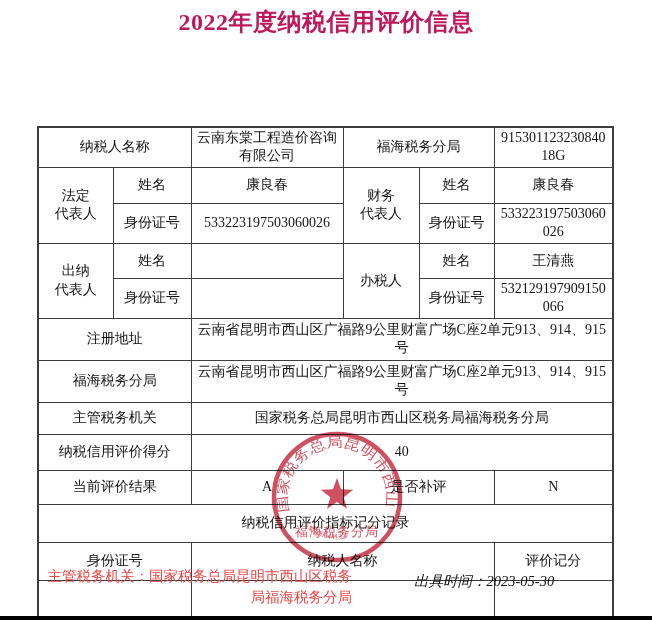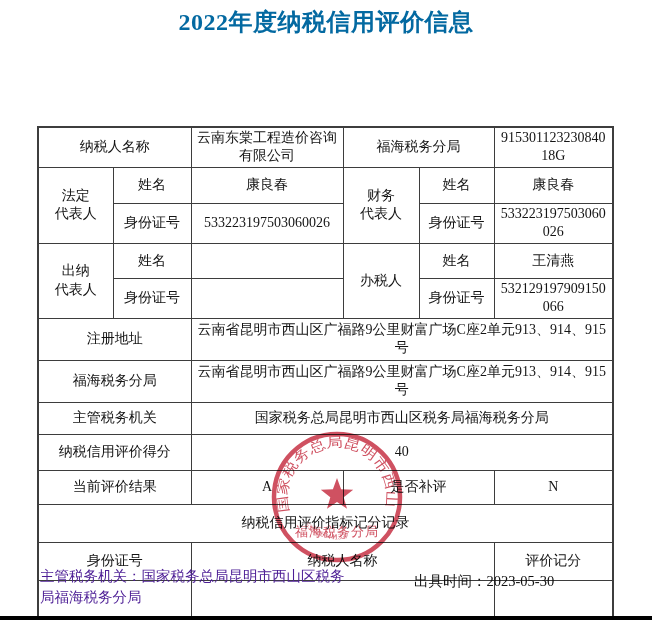--- a/index.html
+++ b/index.html
@@ -2,21 +2,21 @@
 <html><head>
 <meta charset="utf-8">
 <style>
   html,body{margin:0;padding:0;background:#fff;}
   .page{
     position:relative;width:652px;height:620px;background:#ffffff;overflow:hidden;
     font-family:"Liberation Serif","DejaVu Serif",serif;color:#1c1c1c;
   }
   .title{
     position:absolute;top:6px;left:0;width:652px;margin:0;
-    text-align:center;font-size:24px;font-weight:bold;color:#0369a1;
+    text-align:center;font-size:24px;font-weight:bold;color:#be185d;
     font-family:"Liberation Serif","DejaVu Serif",serif;letter-spacing:0.5px;
   }
   table.grid{
     position:absolute;left:37px;top:86px;width:575px;
     border-collapse:collapse;table-layout:fixed;
     border:2px solid #3d3d3d;
     margin-top:40px;
   }
   table.grid td{
     border:1px solid #3d3d3d;
@@ -26,25 +26,25 @@
   }
   td.pre{white-space:pre-line;}
   td.num{word-break:break-all;}
   .seal{
     position:absolute;left:262px;top:422px;width:150px;height:150px;
     mix-blend-mode:multiply;opacity:0.88;pointer-events:none;
   }
   .seal text{font-family:"Liberation Serif","DejaVu Serif",serif;}
   .footer-left{
     position:absolute;left:40px;top:566px;width:312px;
-    text-align:left;font-size:14.5px;line-height:1.45;color:#4c1d95;
+    text-align:right;font-size:14.5px;line-height:1.45;color:#ef4444;
   }
   .footer-right{
     position:absolute;left:414px;top:572px;width:230px;
-    text-align:left;font-size:14.5px;color:#111;
+    text-align:left;font-size:14.5px;color:#111;font-style:italic;
   }
   .bottom-edge{
     position:absolute;left:0;bottom:0;width:652px;height:4px;background:#000;
   }
 </style>
 </head>
 <body>
 
 <div class="page">
 

